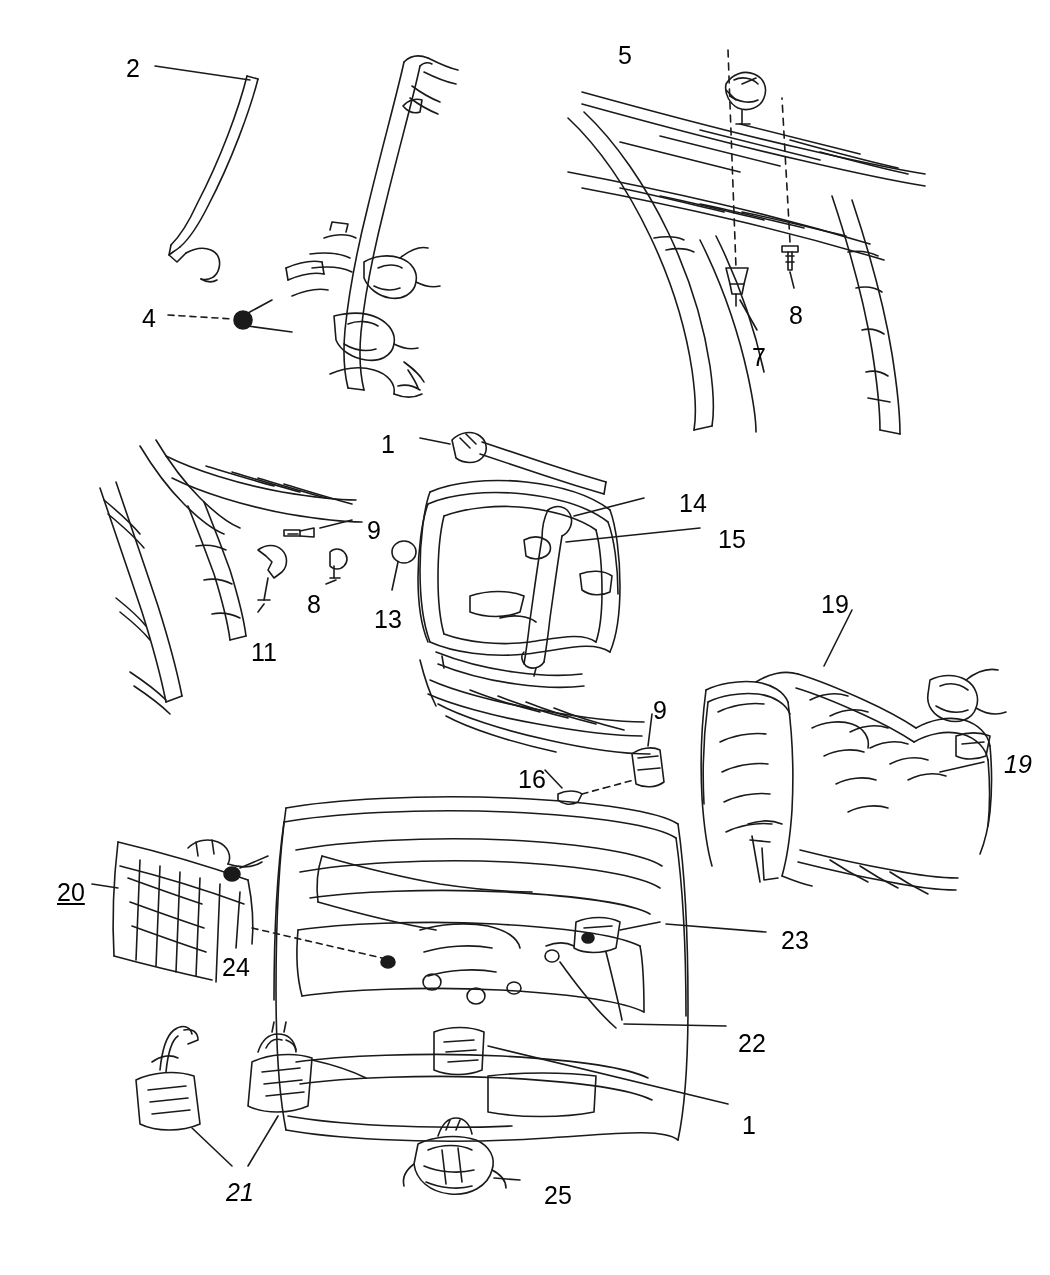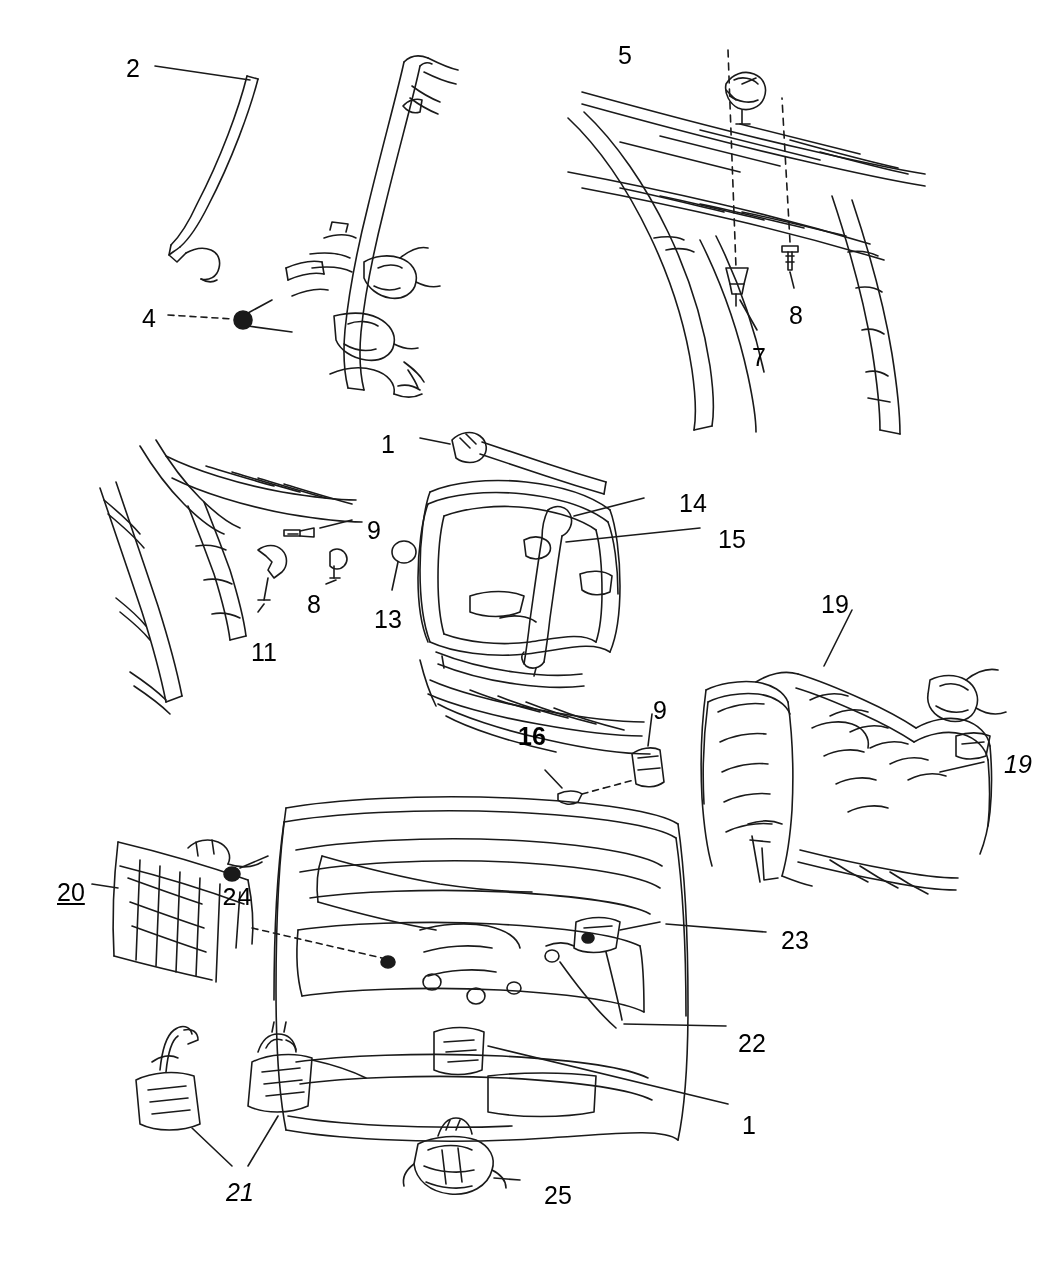--- a/index.html
+++ b/index.html
@@ -457,25 +457,25 @@
   <div class="callout" style="left:618px; top:43px;">5</div>
   <div class="callout" style="left:752px; top:345px;">7</div>
   <div class="callout" style="left:789px; top:303px;">8</div>
   <div class="callout" style="left:367px; top:518px;">9</div>
   <div class="callout" style="left:307px; top:592px;">8</div>
   <div class="callout" style="left:251px; top:640px;">11</div>
   <div class="callout" style="left:381px; top:432px;">1</div>
   <div class="callout" style="left:374px; top:607px;">13</div>
   <div class="callout" style="left:679px; top:491px;">14</div>
   <div class="callout" style="left:718px; top:527px;">15</div>
-  <div class="callout" style="left:518px; top:724px;font-weight:bold;">16</div>
+  <div class="callout" style="left:518px; top:767px;">16</div>
   <div class="callout" style="left:653px; top:698px;">9</div>
   <div class="callout" style="left:821px; top:592px;">19</div>
   <div class="callout" style="left:1004px; top:752px;font-style:italic;">19</div>
   <div class="callout" style="left:57px; top:880px;text-decoration:underline;">20</div>
   <div class="callout" style="left:226px; top:1180px;font-style:italic;">21</div>
   <div class="callout" style="left:738px; top:1031px;text-align:right;">22</div>
   <div class="callout" style="left:781px; top:928px;">23</div>
-  <div class="callout" style="left:222px; top:886px;font-family:Liberation Mono, monospace;">24</div>
+  <div class="callout" style="left:222px; top:955px;">24</div>
   <div class="callout" style="left:536px; top:1183px;margin-left:8px;">25</div>
   <div class="callout" style="left:742px; top:1113px;">1</div>
 
 </div>
 
 </body></html>

